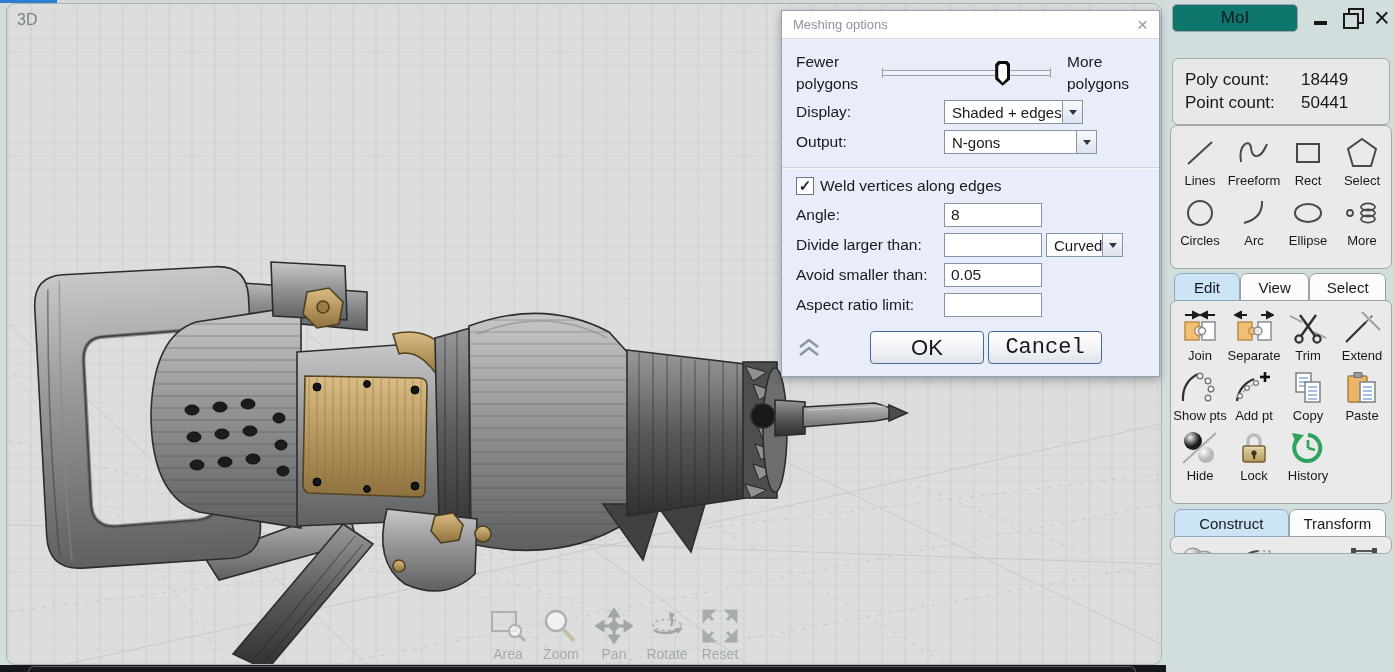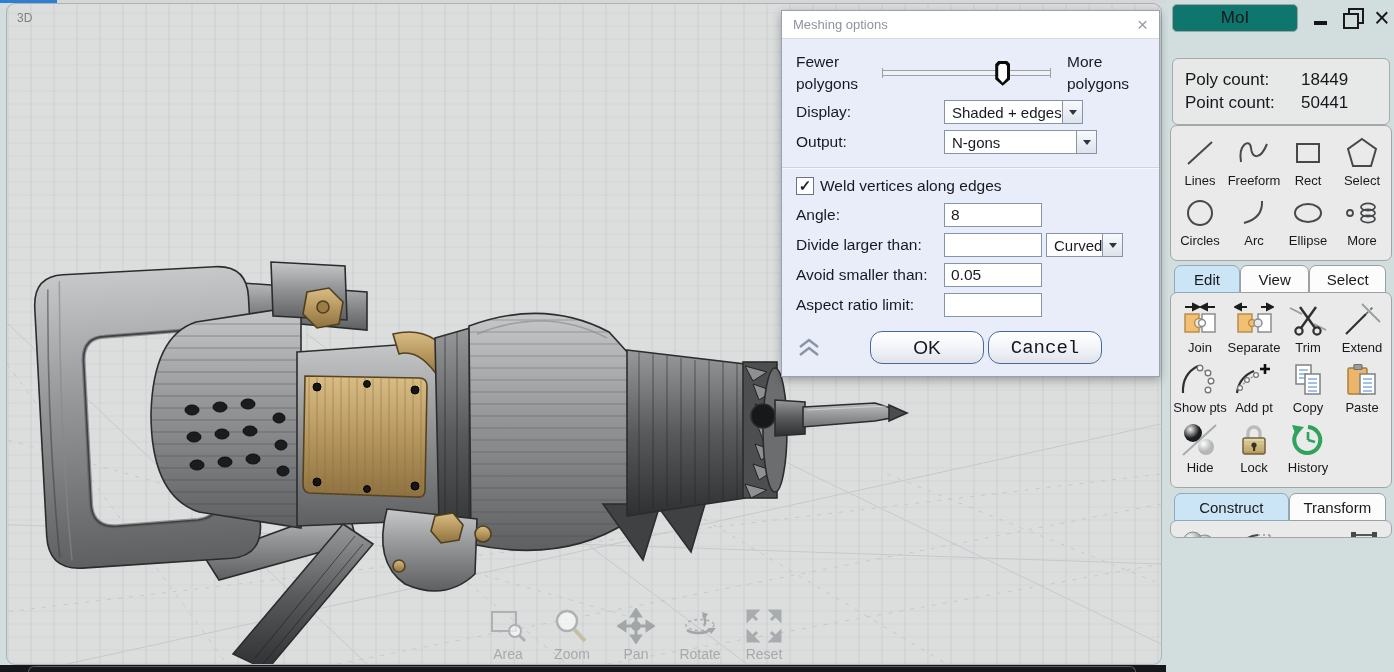--- a/index.html
+++ b/index.html
@@ -14,23 +14,23 @@
   .vp{
     position:absolute;left:6px;top:3px;width:1154px;height:660px;
     background:#dcdede;border:1px solid #aeb2b3;border-radius:9px;overflow:hidden;
   }
   .vp-wall{
     position:absolute;inset:0;
     background-image:
       repeating-linear-gradient(90deg, rgba(140,150,155,.10) 0 2px, transparent 2px 23px),
       repeating-linear-gradient(0deg, rgba(140,150,155,.06) 0 2px, transparent 2px 13px);
   }
-  .vp-label{position:absolute;left:10px;top:7px;font-size:12px;color:#7c8083;}
+  .vp-label{position:absolute;left:10px;top:7px;font-size:16px;color:#7c8083;}
   .vp-svg{position:absolute;left:0;top:0;}
-  .vp-nav{position:absolute;left:478px;top:604px;display:flex;gap:18px;}
+  .vp-nav{position:absolute;left:478px;top:604px;display:flex;gap:7px;}
   .navtool{display:flex;flex-direction:column;align-items:center;width:46px;cursor:pointer;}
   .navlabel{font-size:14px;color:#a5a9ab;margin-top:2px;}
   .bottombar{
     position:absolute;left:0;top:665px;width:1166px;height:7px;background:#15171a;
   }
   .bottombar-edge{position:absolute;left:28px;top:1px;width:1106px;height:6px;
     border:1px solid #585c60;border-bottom:none;border-radius:6px 6px 0 0;}
   
   .dialog{
     position:absolute;left:781px;top:10px;width:377px;
@@ -61,23 +61,23 @@
   .arrowbtn::after{content:"";border:4px solid transparent;border-top:5px solid #2d3442;margin-top:4px;}
   .tin{height:22px;border:1px solid #8694aa;background:#fff;font-size:15.5px;padding:0 6px;
     width:84px;font-family:"Liberation Sans",sans-serif;color:#171a22;}
   .dsep{height:1px;background:#ccd2e2;box-shadow:0 1px 0 #f6f8fd;margin:13px -14px 9px;}
   .chkrow{display:flex;align-items:center;margin:4px 0 8px;}
   .chk{width:16px;height:16px;border:1px solid #6b7385;background:#fff;flex:none;
     display:flex;align-items:center;justify-content:center;
     font-size:15px;font-weight:bold;color:#20232b;margin-right:6px;cursor:pointer;}
   .btnrow{display:flex;align-items:center;margin-top:14px;}
   .collapse{width:26px;height:22px;margin-right:48px;cursor:pointer;}
-  .btn{width:114px;height:33px;border:1px solid #49699c;border-radius:12px;
+  .btn{width:114px;height:33px;border:1px solid #49699c;border-radius:4px;
     background:linear-gradient(#ffffff,#f3f5f8 48%,#dfe3ea);
-    font-size:19px;color:#15171c;font-family:"Liberation Sans",sans-serif;cursor:pointer;}
+    font-size:22px;color:#15171c;font-family:"Liberation Sans",sans-serif;cursor:pointer;}
   .btn.cancel{margin-left:4px;font-family:Liberation Mono, monospace;}
   
   .sidebar{position:absolute;left:1168px;top:0;width:226px;height:672px;background:#d2dede;}
   .titlerow{display:flex;align-items:center;margin:4px 4px 0 4px;height:28px;}
   .moi-btn{width:124px;height:26px;background:#0f766e;border:1px solid #9fa3a6;border-radius:5px;
     text-align:center;line-height:26px;font-size:17px;color:#17191c;cursor:pointer;}
   .win-min{width:18px;height:20px;margin-left:14px;position:relative;cursor:pointer;}
   .minbar{position:absolute;left:2px;bottom:3px;width:13px;height:4px;background:#151515;}
   .win-restore{width:26px;height:22px;margin-left:10px;position:relative;cursor:pointer;}
   .sq{position:absolute;border:2.5px solid #1a1a1a;background:transparent;}
@@ -90,21 +90,21 @@
   .tabrow{display:flex;margin:0 8px 0 6px;position:relative;z-index:2;}
   .tabrow.draw{margin-top:113px;}
   .tabrow.mid{margin-top:4px;}
   .tabrow.bottom{margin-top:5px;}
   .tab{height:26px;line-height:27px;text-align:center;font-size:15px;color:#17191c;
     background:#fcfcfc;border:1px solid #9aa0a3;border-radius:7px 7px 0 0;
     margin-bottom:-1px;cursor:pointer;flex:1;}
   .tab.active{background:#cbe4f6;border-color:#8fa9bd;}
   .panel{margin:0 2px;background:#eaeaea;border:1px solid #a2a6a8;border-radius:7px;
     position:relative;z-index:1;}
-  .toolgrid{display:grid;grid-template-columns:repeat(4,1fr);padding:6px 2px 8px;}
+  .toolgrid{display:grid;grid-template-columns:repeat(4,1fr);padding:6px 2px 16px;}
   .tool{display:flex;flex-direction:column;align-items:center;padding:2px 0 4px;cursor:pointer;}
   .ticon{height:38px;display:flex;align-items:center;justify-content:center;}
   .tlabel{font-size:13px;color:#17191b;white-space:nowrap;margin-top:1px;}
   .panel.partial{height:16px;overflow:hidden;}
   .partial-grid{display:grid;grid-template-columns:repeat(4,1fr);padding-top:6px;}
   .partial-grid .ticon{height:30px;}
 </style>
 </head>
 <body>
 

